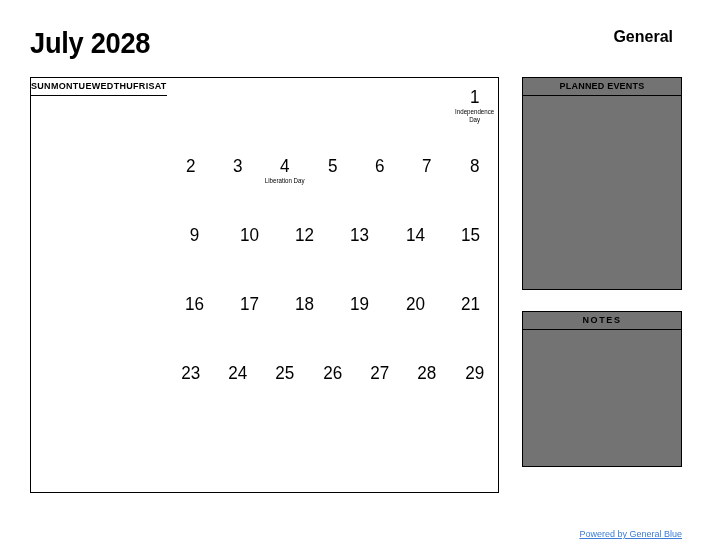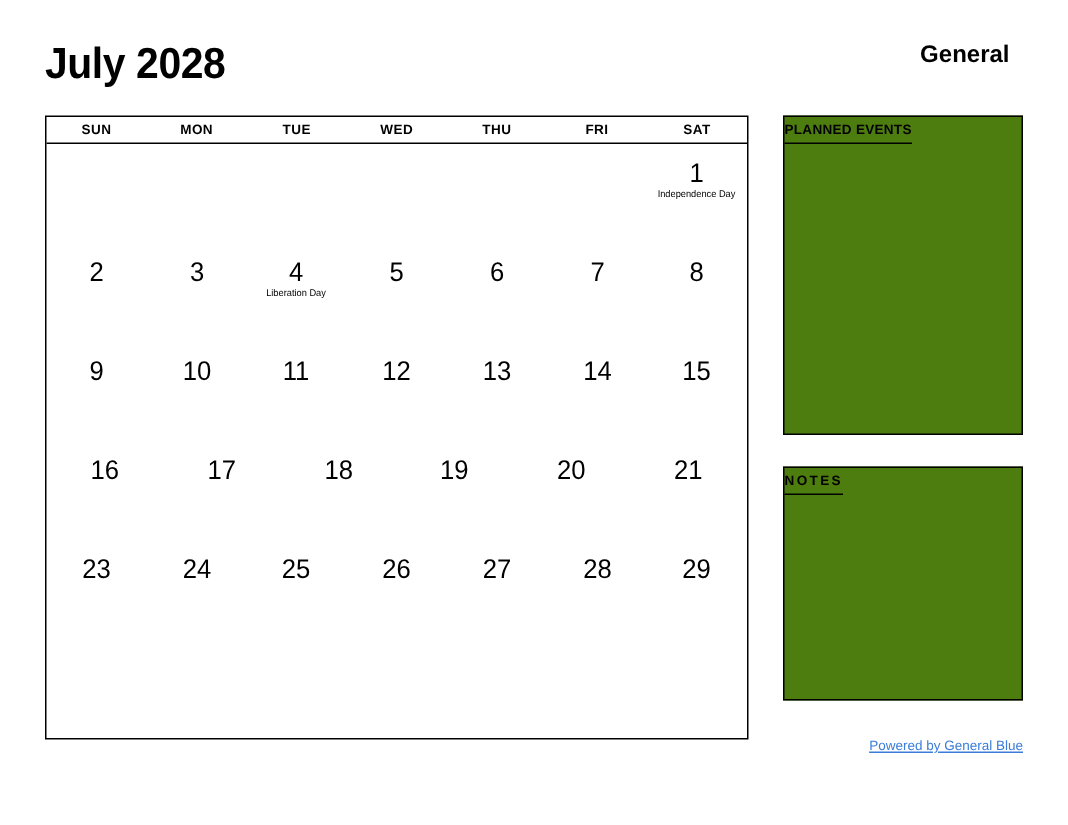--- a/index.html
+++ b/index.html
@@ -50,21 +50,20 @@
   
   .calendar {
     position: absolute;
     left: 30px;
     top: 77px;
     width: 469px;
     height: 416px;
     border: 1px solid #000000;
     box-sizing: border-box;
     display: flex;
-    flex-direction: column;
   }
   .weekday-row {
     display: flex;
     height: 17px;
     border-bottom: 1px solid #000000;
     flex: 0 0 auto;
   }
   .weekday-cell {
     flex: 1 1 0;
     text-align: center;
@@ -103,23 +102,23 @@
     padding: 0 2px;
     transform: scaleX(0.95);
   }
 
   
   .side-box {
     position: absolute;
     left: 522px;
     border: 1px solid #000000;
     box-sizing: border-box;
-    background: #4d7c0f;
-    display: flex;
-    flex-direction: row;
+    background: #737373;
+    display: flex;
+    flex-direction: column;
   }
   .side-box.planned-events {
     top: 77px;
     width: 160px;
     height: 213px;
   }
   .side-box.notes {
     top: 311px;
     width: 160px;
     height: 156px;
@@ -136,21 +135,21 @@
   .side-box.notes .side-box-title { letter-spacing: 1.6px; }
   .side-box.planned-events .side-box-title { letter-spacing: 0.2px; }
   .side-box-body {
     flex: 1 1 auto;
   }
 
   
   .footer {
     position: absolute;
     left: 422px;
-    top: 487px;
+    top: 523px;
     width: 260px;
     text-align: right;
   }
   .footer-link {
     font-size: 9px;
     line-height: 12px;
     color: #3b7dd8;
     text-decoration: underline;
     white-space: nowrap;
   }
@@ -243,24 +242,20 @@
       <div class="week-row">
         <div class="day-cell">
           <div class="day-number">9</div>
           <div class="day-event"></div>
         </div>
         <div class="day-cell">
           <div class="day-number">10</div>
           <div class="day-event"></div>
         </div>
         <div class="day-cell">
-          <div class="day-number">11</div>
-          <div class="day-event"></div>
-        </div>
-        <div class="day-cell">
           <div class="day-number">12</div>
           <div class="day-event"></div>
         </div>
         <div class="day-cell">
           <div class="day-number">13</div>
           <div class="day-event"></div>
         </div>
         <div class="day-cell">
           <div class="day-number">14</div>
           <div class="day-event"></div>

